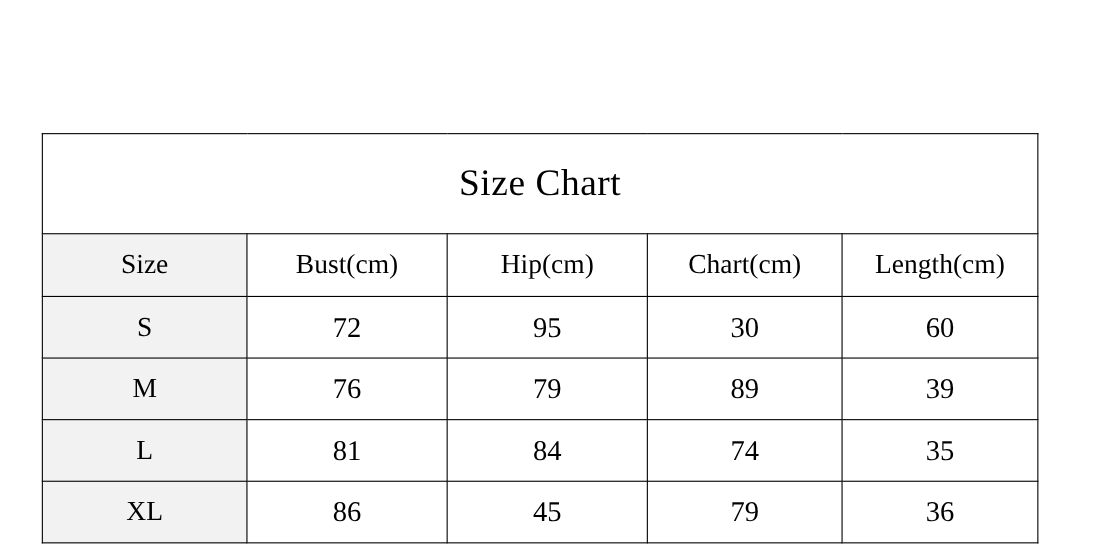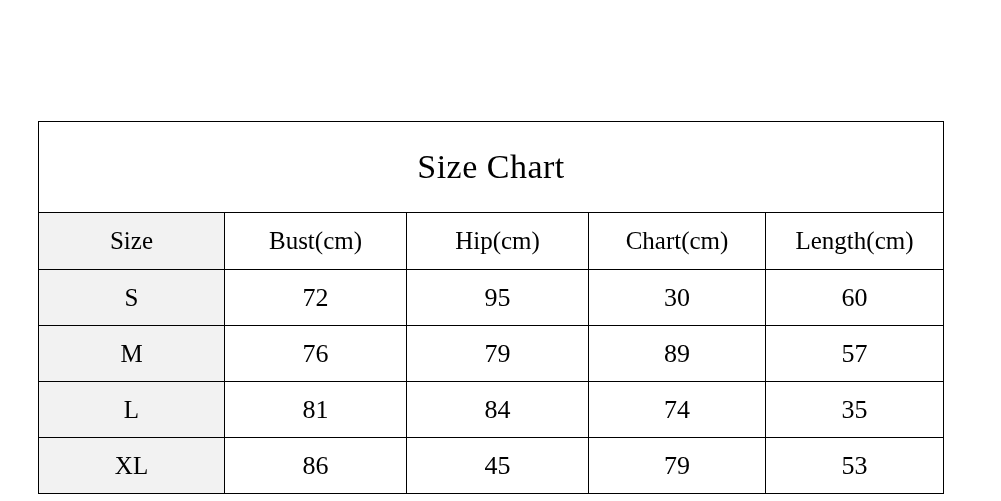--- a/index.html
+++ b/index.html
@@ -95,32 +95,32 @@
           <td class="body-cell">72</td>
           <td class="body-cell">95</td>
           <td class="body-cell">30</td>
           <td class="body-cell">60</td>
         </tr>
         <tr>
           <td class="body-cell first-col">M</td>
           <td class="body-cell">76</td>
           <td class="body-cell">79</td>
           <td class="body-cell">89</td>
-          <td class="body-cell">57</td>
+          <td class="body-cell">39</td>
         </tr>
         <tr>
           <td class="body-cell first-col">L</td>
           <td class="body-cell">81</td>
           <td class="body-cell">84</td>
           <td class="body-cell">74</td>
           <td class="body-cell">35</td>
         </tr>
         <tr>
           <td class="body-cell first-col">XL</td>
           <td class="body-cell">86</td>
           <td class="body-cell">45</td>
           <td class="body-cell">79</td>
-          <td class="body-cell">53</td>
+          <td class="body-cell">36</td>
         </tr>
       </tbody>
     </table>
   </div>
 </div>
 
 </body></html>

